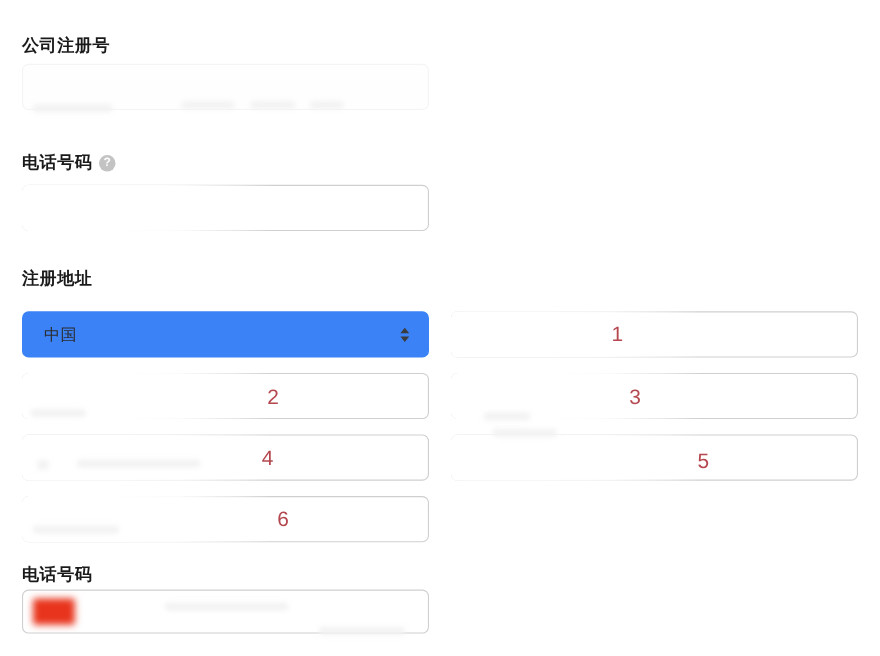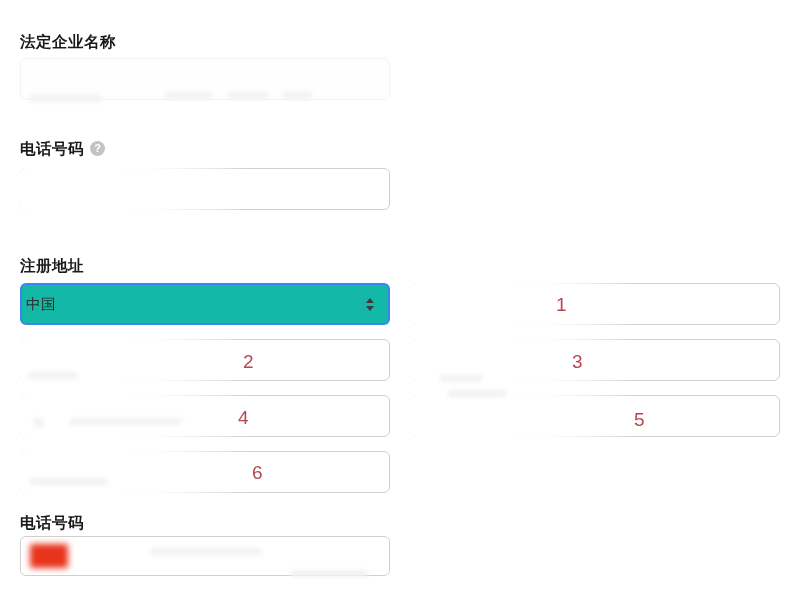--- a/index.html
+++ b/index.html
@@ -108,26 +108,26 @@
     font-family: "Liberation Sans", "DejaVu Sans", sans-serif;
     font-weight: normal;
     line-height: 1;
     pointer-events: none;
     white-space: nowrap;
   }
 
   
   .select-box {
     position: absolute;
-    background: #14b8a6;
-    border: 2px solid #3b82f6;
+    background: #3b82f6;
+    border: 4px solid #3b82f6;
     border-radius: 6px;
     display: flex;
     align-items: center;
-    padding: 0 12px 0 4px;
+    padding: 0 12px 0 16px;
   }
   .select-value {
     font-size: 14.5px;
     color: #2b2b2b;
     flex: 1;
     letter-spacing: 0.5px;
   }
   .select-arrows {
     width: 12px;
     height: 18px;
@@ -153,38 +153,38 @@
     background: #e8341c;
     border-radius: 2px;
     filter: blur(3.2px);
   }
 </style>
 </head>
 <body>
 
 <div id="page">
 
-  <div class="field-label" style="left:20px; top:34px;">法定企业名称</div>
+  <div class="field-label" style="left:20px; top:34px;">公司注册号</div>
 
   <div class="inp faded" style="left:20px; top:58px; width:370px; height:42px; border-color:#f4f4f4;">
   </div>
   <div class="ghost" style="left:30px; top:95px;  width:72px;"></div>
   <div class="ghost" style="left:165px; top:92px; width:48px;"></div>
   <div class="ghost" style="left:228px; top:92px; width:40px;"></div>
   <div class="ghost" style="left:282px; top:92px; width:30px;"></div>
 
   <div class="label-row" style="left:20px; top:141px;">
     <span class="field-label">电话号码</span>
     <span class="help-icon">?</span>
   </div>
 
   <div class="inp fade-left" style="left:20px; top:168px; width:370px; height:42px;">
   </div>
 
-  <div class="field-label" style="left:20px; top:258px;text-align:center;">注册地址</div>
+  <div class="field-label" style="left:20px; top:246px;text-align:center;">注册地址</div>
 
   <div class="select-box" style="left:20px; top:283px; width:370px; height:42px;">
     <span class="select-value">中国</span>
     <span class="select-arrows">
       <i class="up"></i>
         <i class="down"></i>
     </span>
   </div>
 
   <div class="inp fade-left" style="left:410px; top:283px; width:370px; height:42px;"></div>

